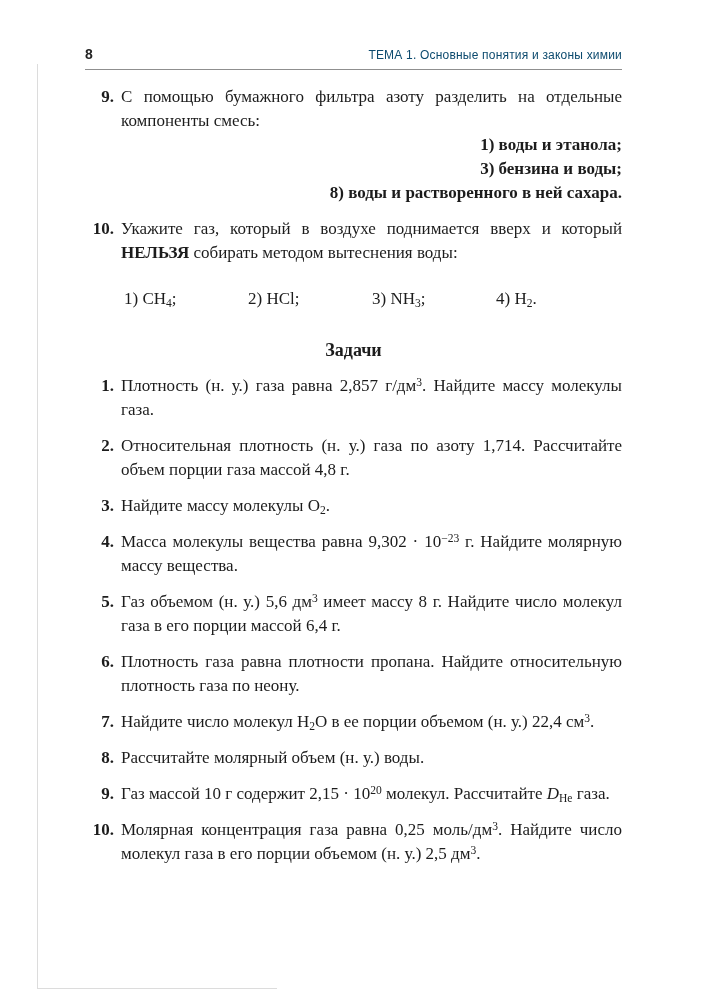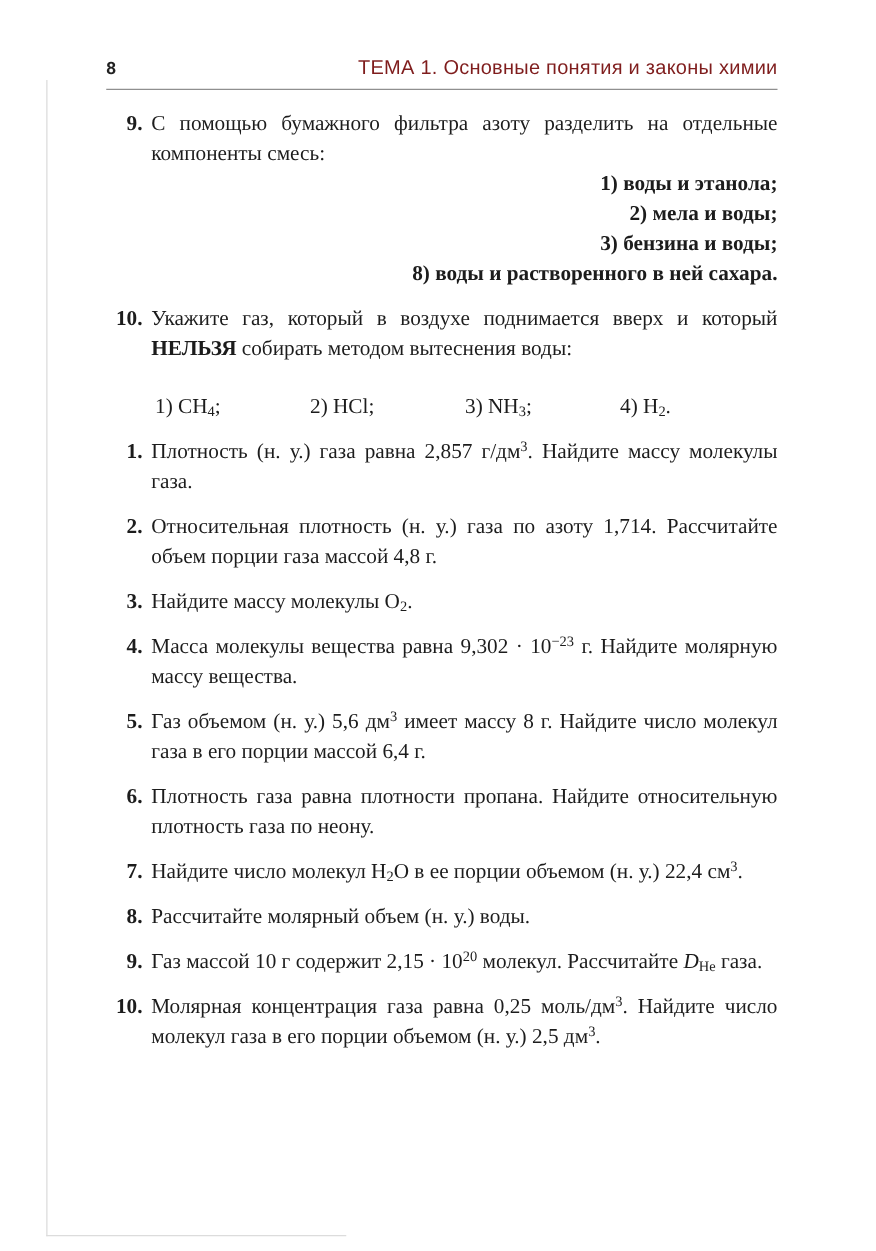--- a/index.html
+++ b/index.html
@@ -45,22 +45,22 @@
     padding-bottom: 7px;
     border-bottom: 1px solid #8f8f8f;
     font-family: "Liberation Sans", "DejaVu Sans", sans-serif;
   }
   .pagenum {
     font-weight: bold;
     font-size: 14px;
     color: #222;
   }
   .running-title {
-    font-size: 16px;
-    color: #7f1d1d;
+    font-size: 12px;
+    color: #0c4a6e;
     letter-spacing: 0.2px;
   }
   .item {
     display: flex;
     margin-top: 12px;
     line-height: 24px;
   }
   .item.first { margin-top: 15px; }
   .item .num {
     flex: none;
@@ -119,40 +119,40 @@
       <span class="pagenum">8</span>
       <span class="running-title">ТЕМА 1. Основные понятия и законы химии</span>
     </div>
 
     <div class="item first">
       <div class="num">9.</div>
       <div class="body">
         <div class="text">С помощью бумажного фильтра азоту разделить на отдельные компоненты смесь:</div>
         <div class="opts">
           <div class="opt">1) воды и этанола;</div>
-          <div class="opt">2) мела и воды;</div>
           <div class="opt">3) бензина и воды;</div>
           <div class="opt">8) воды и растворенного в ней сахара.</div>
         </div>
       </div>
     </div>
 
     <div class="item">
       <div class="num">10.</div>
       <div class="body">
         <div class="text">Укажите газ, который в воздухе поднимается вверх и который <span style="font-weight: bold;">НЕЛЬЗЯ</span> собирать методом вытеснения воды:</div>
         <div class="opt-row">
           <span class="opt-inline">1) CH<sub>4</sub>;</span>
           <span class="opt-inline">2) HCl;</span>
           <span class="opt-inline">3) NH<sub>3</sub>;</span>
           <span class="opt-inline">4) H<sub>2</sub>.</span>
         </div>
       </div>
     </div>
 
+    <div class="section-title">Задачи</div>
 
     <div class="item">
       <div class="num">1.</div>
       <div class="body text">Плотность (н. у.) газа равна 2,857 г/дм<sup>3</sup>. Найдите массу молекулы газа.</div>
     </div>
 
     <div class="item">
       <div class="num">2.</div>
       <div class="body text">Относительная плотность (н. у.) газа по азоту 1,714. Рассчитайте объем порции газа массой 4,8 г.</div>
     </div>

